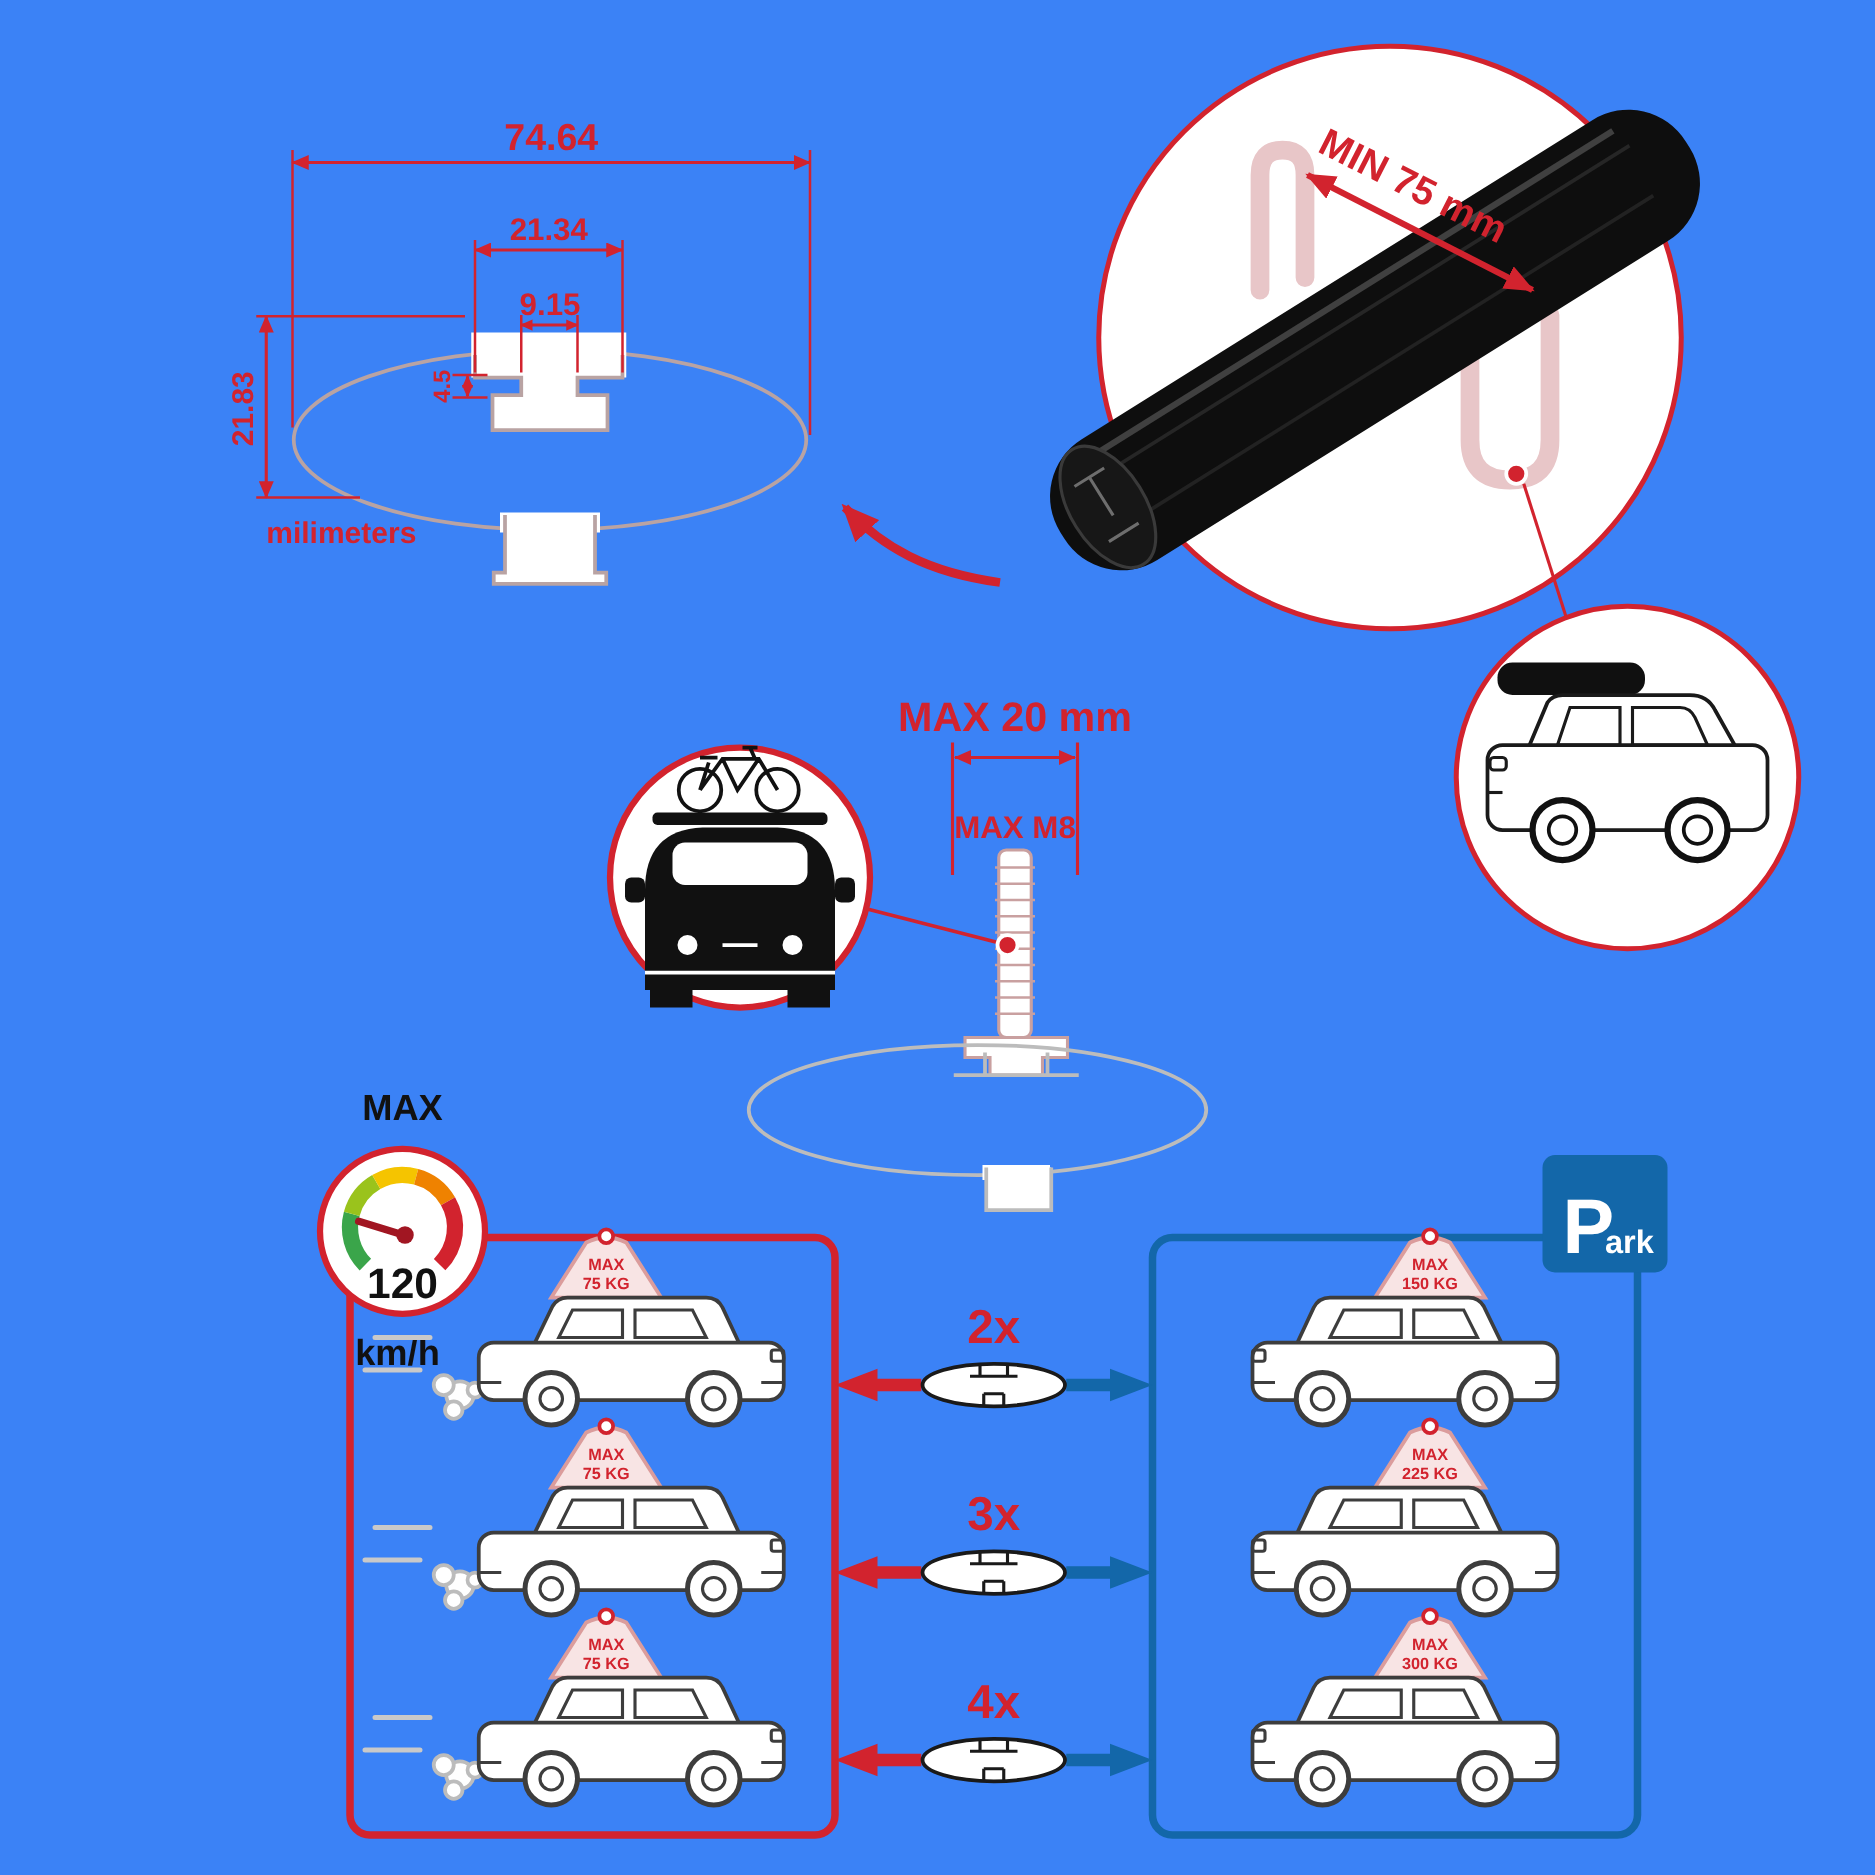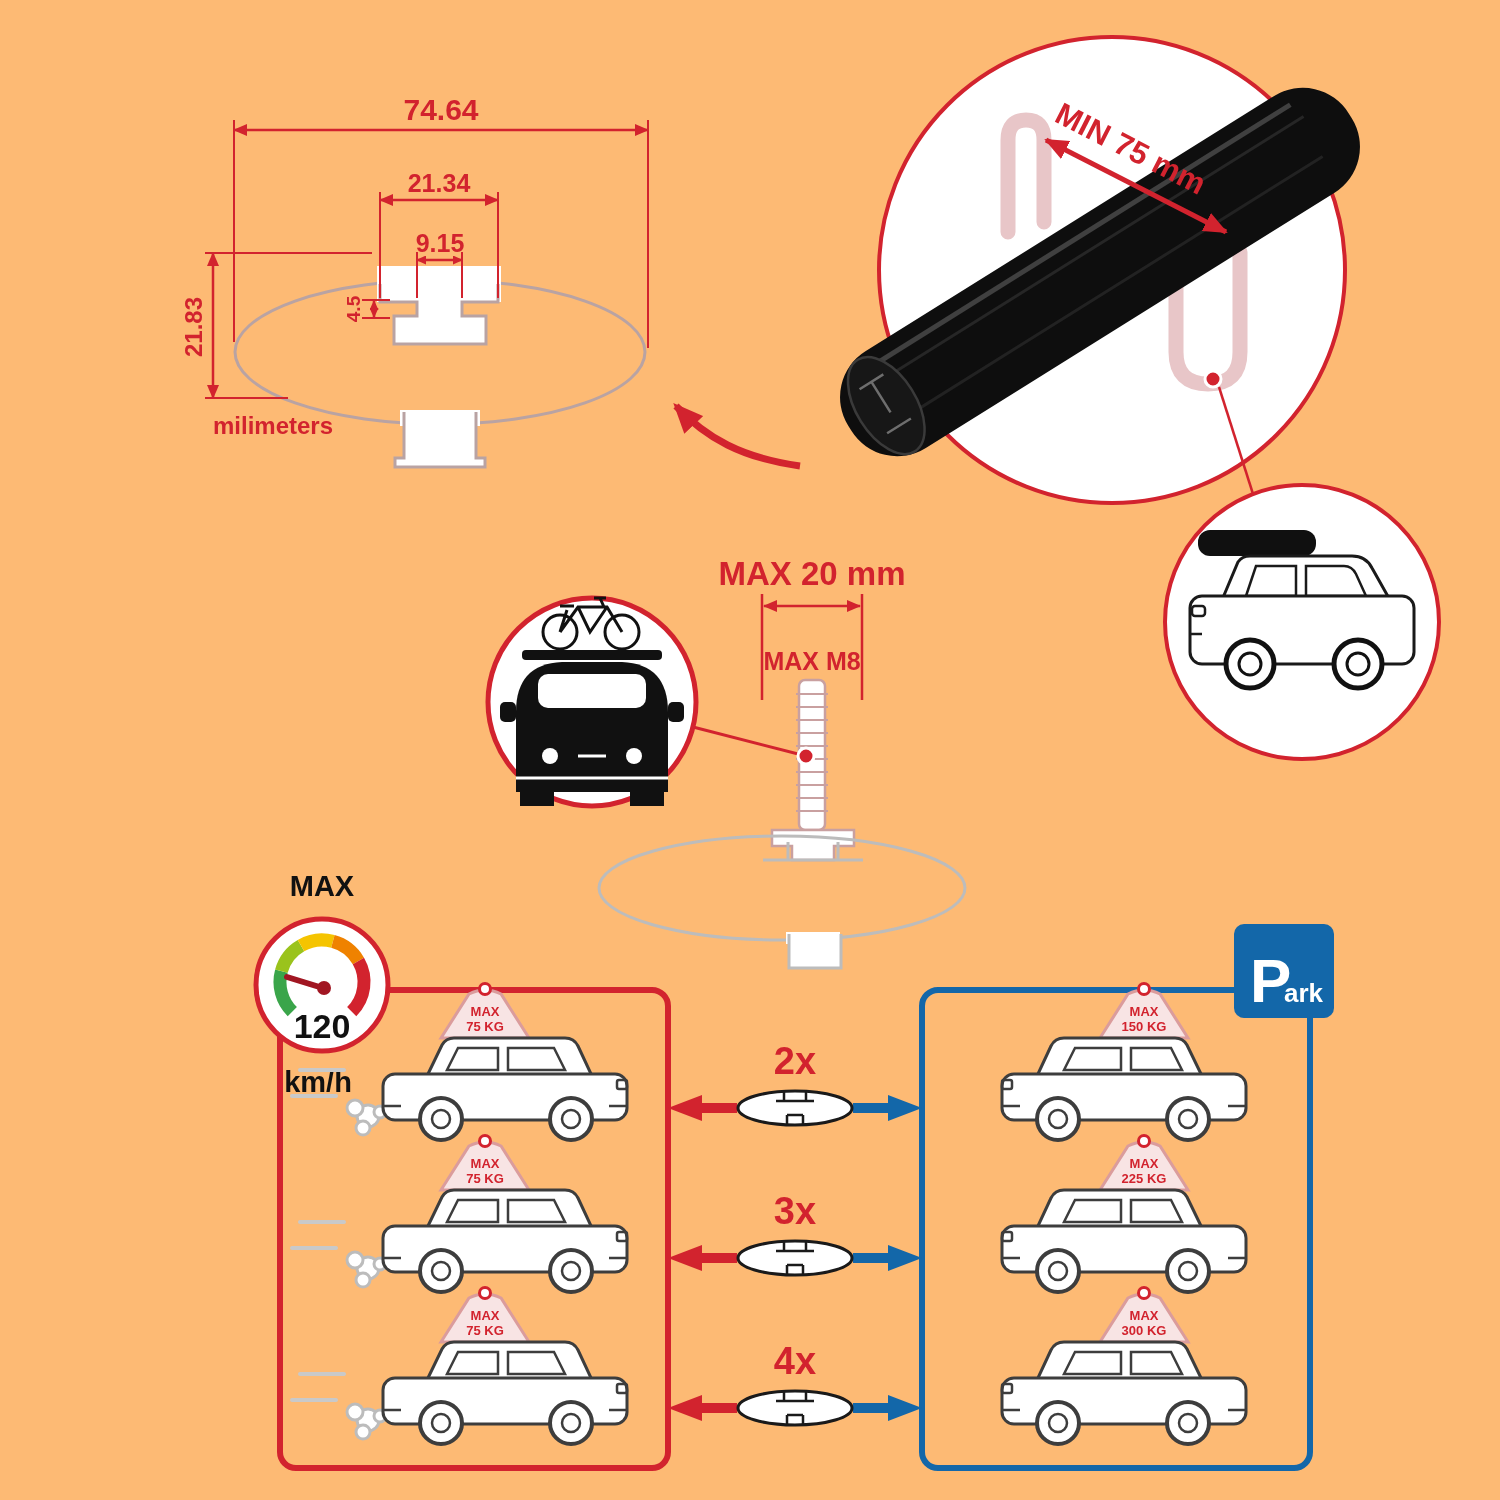--- a/index.html
+++ b/index.html
@@ -1,16 +1,16 @@
 <!DOCTYPE html>
 <html><head>
 <meta charset="utf-8">
 <style>
   html,body{margin:0;padding:0;background:#fff;}
-  .canvas{position:relative;width:1500px;height:1500px;background:#fdba74;overflow:hidden;}
+  .canvas{position:relative;width:1500px;height:1500px;background:#3b82f6;overflow:hidden;}
   svg text{font-family:"Liberation Sans","DejaVu Sans",sans-serif;}
   .dimtxt{fill:#d2232e;font-weight:bold;}
   .blktxt{fill:#111;font-weight:bold;}
   .cargotxt{fill:#d2232e;font-weight:bold;font-size:13px;text-anchor:middle;}
   .count{fill:#d2232e;font-weight:bold;font-size:38px;text-anchor:middle;}
   .whitetxt{fill:#fff;font-weight:bold;}
 </style>
 </head>
 <body>
 

